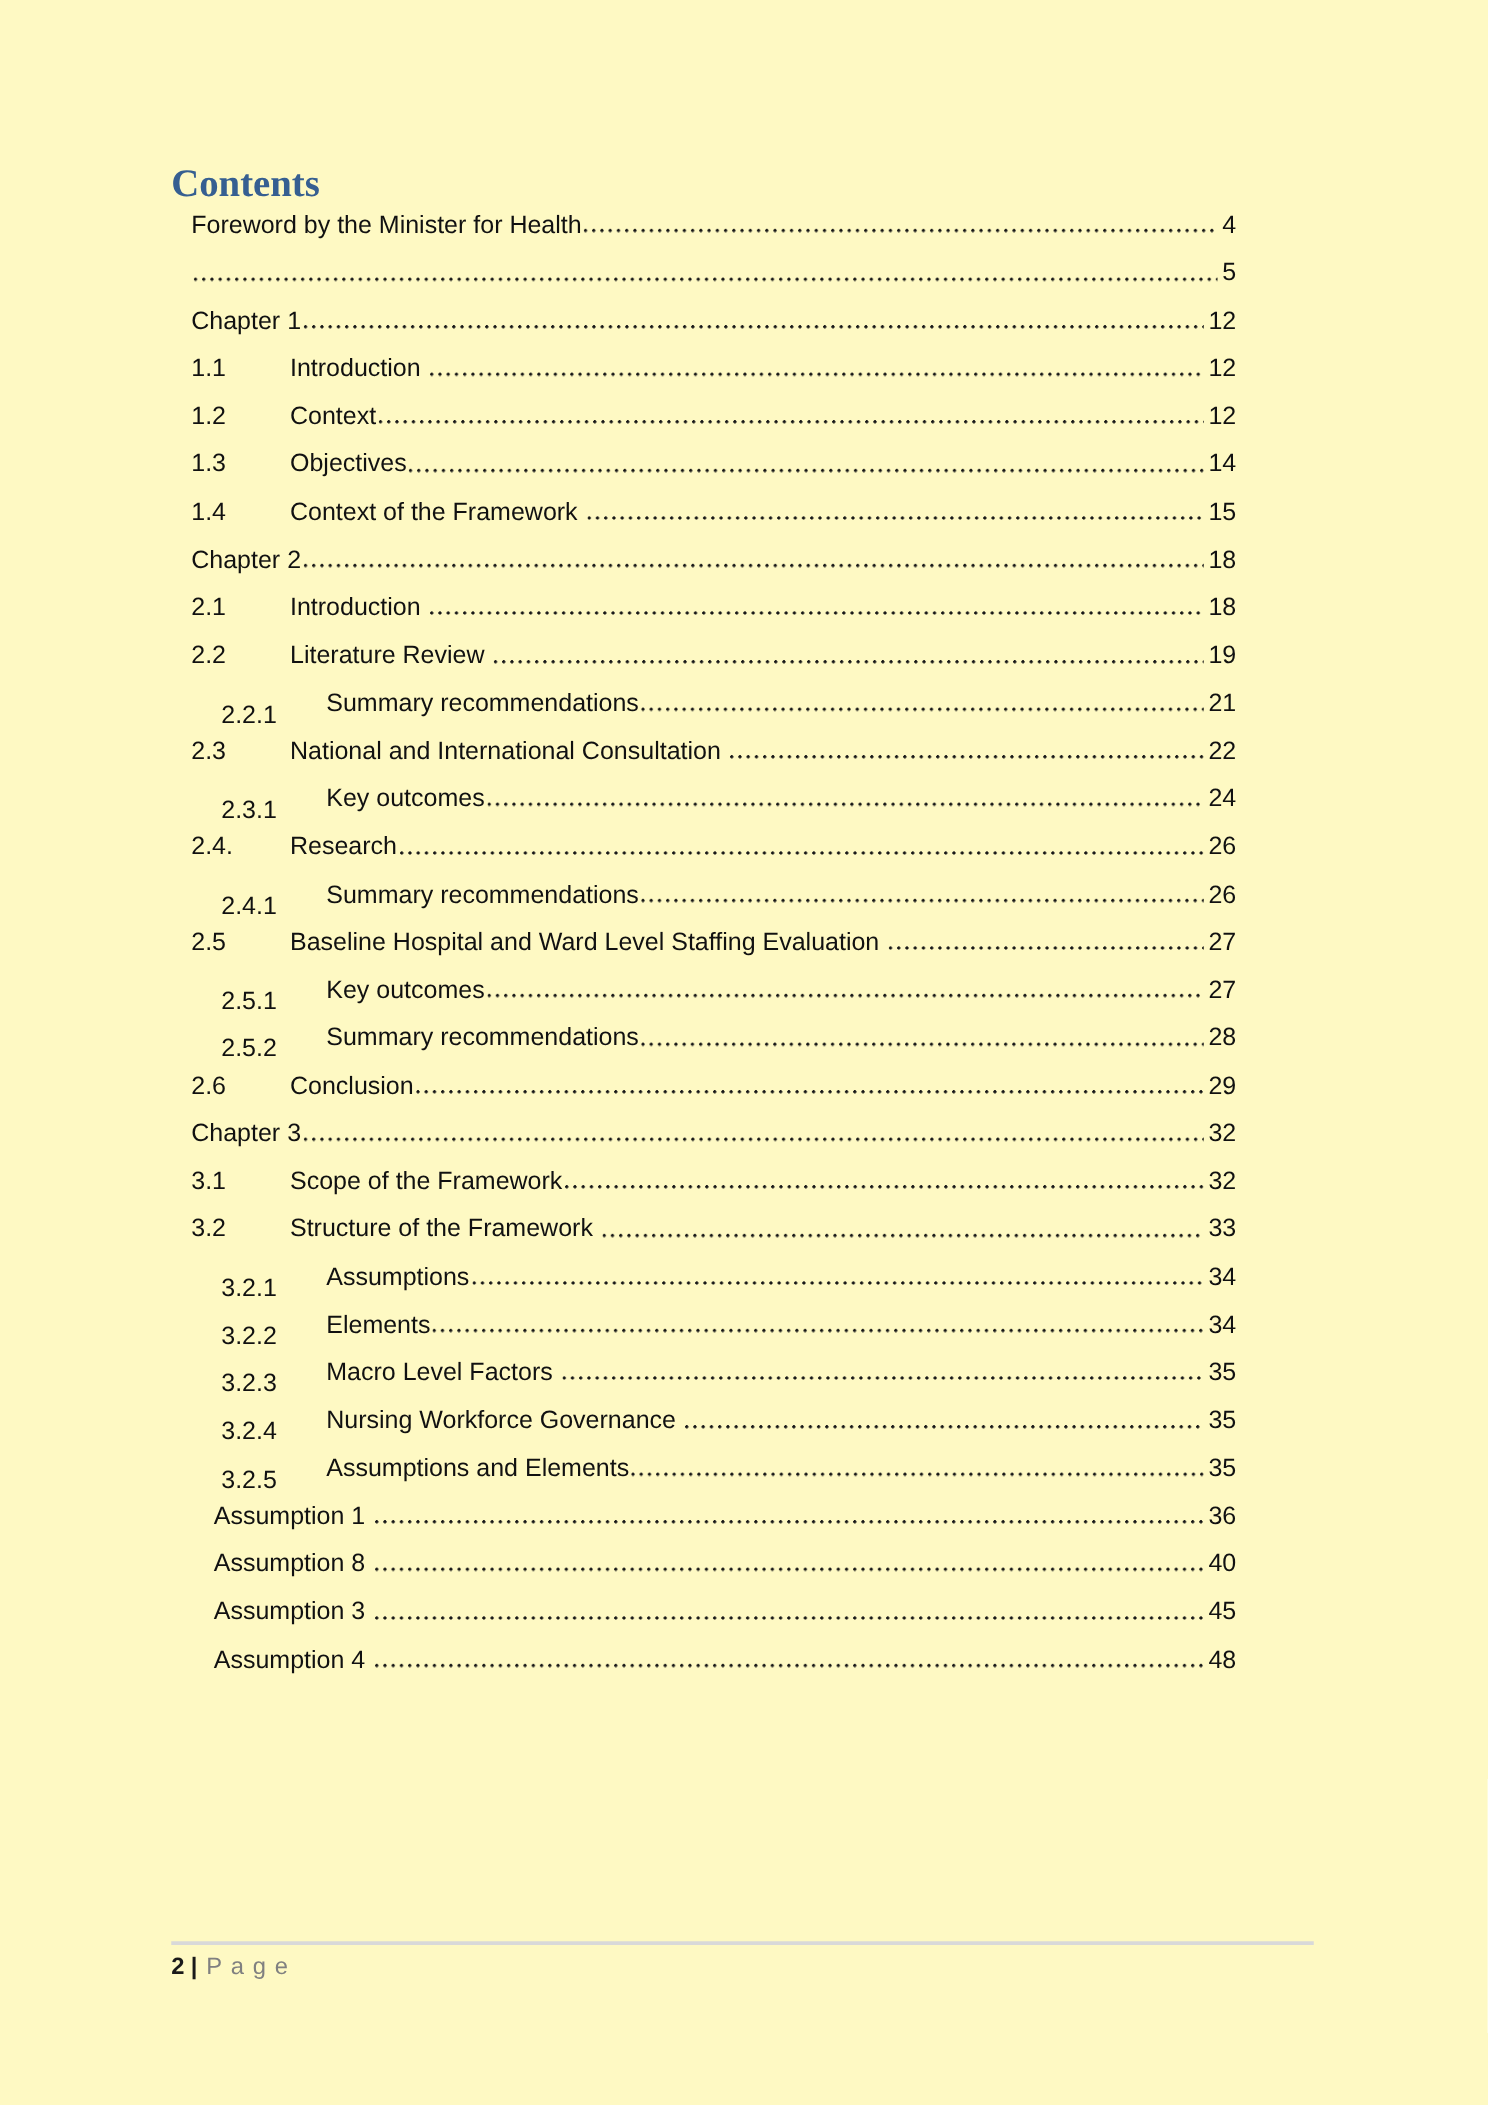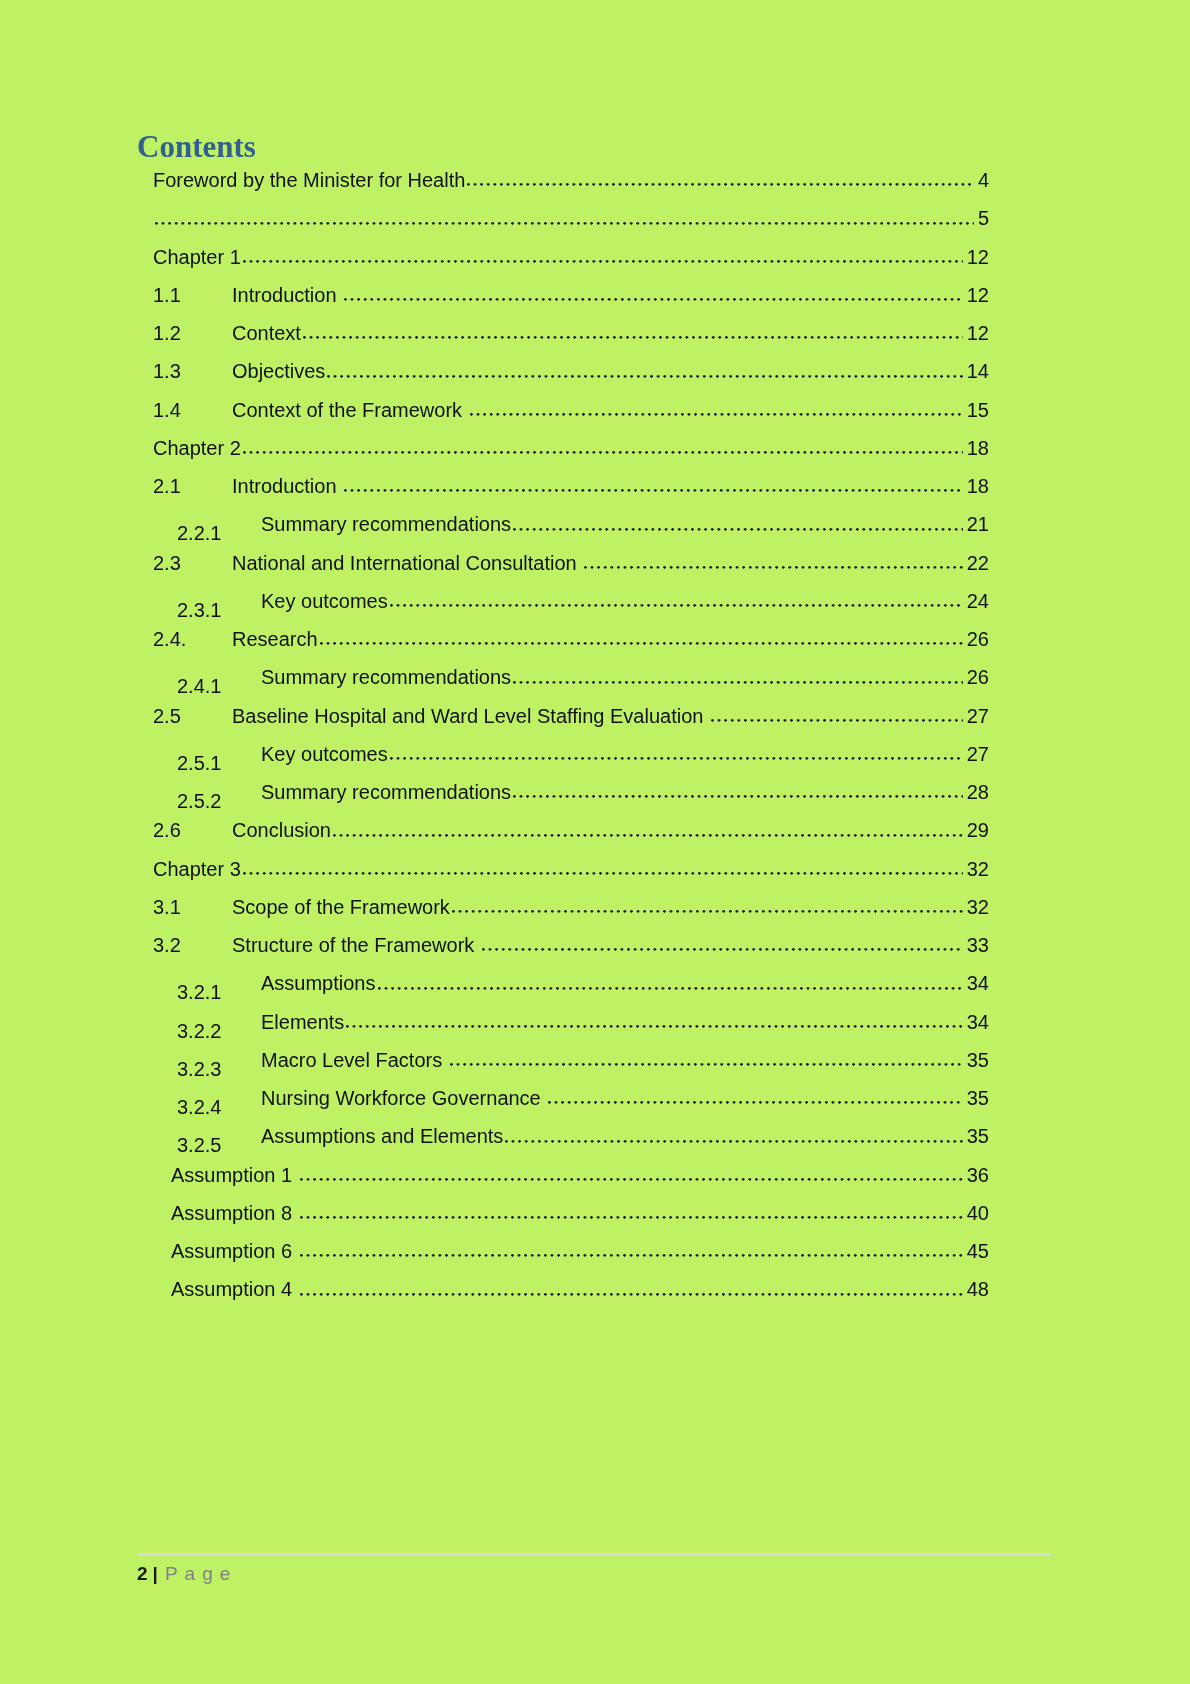--- a/index.html
+++ b/index.html
@@ -11,21 +11,21 @@
     width: 1190px;
     height: 1684px;
     position: relative;
     font-family: "Liberation Sans", sans-serif;
     color: #111111;
     overflow: hidden;
   }
   .page {
     position: absolute;
     inset: 0;
-    background: #bef264;
+    background: #fef9c3;
   }
   .heading {
     position: absolute;
     left: 137px;
     top: 128px;
     margin: 0;
     font-family: "Liberation Serif", serif;
     font-weight: bold;
     font-size: 31px;
     line-height: 38px;
@@ -123,38 +123,39 @@
   <div class="toc">
       <div class="toc-row lvl1"><span class="title">Foreword by the Minister for Health</span><span class="leader"></span><span class="pagenum">4</span></div>
       <div class="toc-row lvl1"><span class="leader"></span><span class="pagenum">5</span></div>
       <div class="toc-row lvl1"><span class="title">Chapter 1</span><span class="leader"></span><span class="pagenum">12</span></div>
       <div class="toc-row lvl2"><span class="label">1.1</span><span class="title">Introduction </span><span class="leader"></span><span class="pagenum">12</span></div>
       <div class="toc-row lvl2"><span class="label">1.2</span><span class="title">Context</span><span class="leader"></span><span class="pagenum">12</span></div>
       <div class="toc-row lvl2"><span class="label">1.3</span><span class="title">Objectives</span><span class="leader"></span><span class="pagenum">14</span></div>
       <div class="toc-row lvl2"><span class="label">1.4</span><span class="title">Context of the Framework </span><span class="leader"></span><span class="pagenum">15</span></div>
       <div class="toc-row lvl1"><span class="title">Chapter 2</span><span class="leader"></span><span class="pagenum">18</span></div>
       <div class="toc-row lvl2"><span class="label">2.1</span><span class="title">Introduction </span><span class="leader"></span><span class="pagenum">18</span></div>
+      <div class="toc-row lvl2"><span class="label">2.2</span><span class="title">Literature Review </span><span class="leader"></span><span class="pagenum">19</span></div>
       <div class="toc-row lvl3"><span class="label">2.2.1</span><span class="title">Summary recommendations</span><span class="leader"></span><span class="pagenum">21</span></div>
       <div class="toc-row lvl2"><span class="label">2.3</span><span class="title">National and International Consultation </span><span class="leader"></span><span class="pagenum">22</span></div>
       <div class="toc-row lvl3"><span class="label">2.3.1</span><span class="title">Key outcomes</span><span class="leader"></span><span class="pagenum">24</span></div>
       <div class="toc-row lvl2"><span class="label">2.4.</span><span class="title">Research</span><span class="leader"></span><span class="pagenum">26</span></div>
       <div class="toc-row lvl3"><span class="label">2.4.1</span><span class="title">Summary recommendations</span><span class="leader"></span><span class="pagenum">26</span></div>
       <div class="toc-row lvl2"><span class="label">2.5</span><span class="title">Baseline Hospital and Ward Level Staffing Evaluation </span><span class="leader"></span><span class="pagenum">27</span></div>
       <div class="toc-row lvl3"><span class="label">2.5.1</span><span class="title">Key outcomes</span><span class="leader"></span><span class="pagenum">27</span></div>
       <div class="toc-row lvl3"><span class="label">2.5.2</span><span class="title">Summary recommendations</span><span class="leader"></span><span class="pagenum">28</span></div>
       <div class="toc-row lvl2"><span class="label">2.6</span><span class="title">Conclusion</span><span class="leader"></span><span class="pagenum">29</span></div>
       <div class="toc-row lvl1"><span class="title">Chapter 3</span><span class="leader"></span><span class="pagenum">32</span></div>
       <div class="toc-row lvl2"><span class="label">3.1</span><span class="title">Scope of the Framework</span><span class="leader"></span><span class="pagenum">32</span></div>
       <div class="toc-row lvl2"><span class="label">3.2</span><span class="title">Structure of the Framework </span><span class="leader"></span><span class="pagenum">33</span></div>
       <div class="toc-row lvl3"><span class="label">3.2.1</span><span class="title">Assumptions</span><span class="leader"></span><span class="pagenum">34</span></div>
       <div class="toc-row lvl3"><span class="label">3.2.2</span><span class="title">Elements</span><span class="leader"></span><span class="pagenum">34</span></div>
       <div class="toc-row lvl3"><span class="label">3.2.3</span><span class="title">Macro Level Factors </span><span class="leader"></span><span class="pagenum">35</span></div>
       <div class="toc-row lvl3"><span class="label">3.2.4</span><span class="title">Nursing Workforce Governance </span><span class="leader"></span><span class="pagenum">35</span></div>
       <div class="toc-row lvl3"><span class="label">3.2.5</span><span class="title">Assumptions and Elements</span><span class="leader"></span><span class="pagenum">35</span></div>
       <div class="toc-row lvl1 assumption"><span class="title">Assumption 1 </span><span class="leader"></span><span class="pagenum">36</span></div>
       <div class="toc-row lvl1 assumption"><span class="title">Assumption 8 </span><span class="leader"></span><span class="pagenum">40</span></div>
-      <div class="toc-row lvl1 assumption"><span class="title">Assumption 6 </span><span class="leader"></span><span class="pagenum">45</span></div>
+      <div class="toc-row lvl1 assumption"><span class="title">Assumption 3 </span><span class="leader"></span><span class="pagenum">45</span></div>
       <div class="toc-row lvl1 assumption"><span class="title">Assumption 4 </span><span class="leader"></span><span class="pagenum">48</span></div>
     </div>
 
   <div class="footer-rule"></div>
   <div class="footer"><span class="fnum">2</span><span class="fsep">|</span><span class="flabel">Page</span></div>
 </div>
 
 </body></html>

